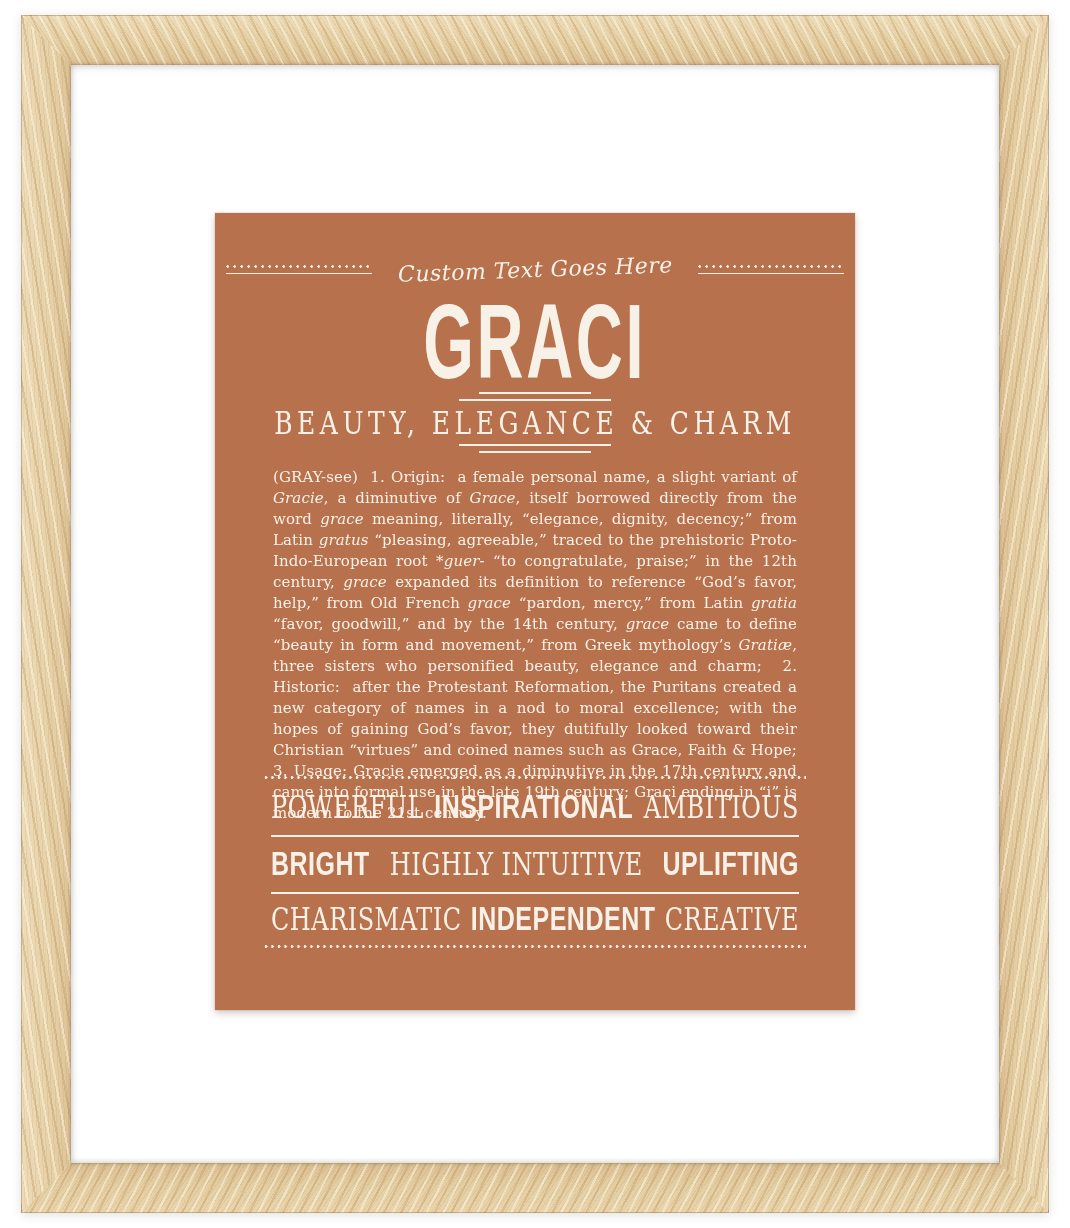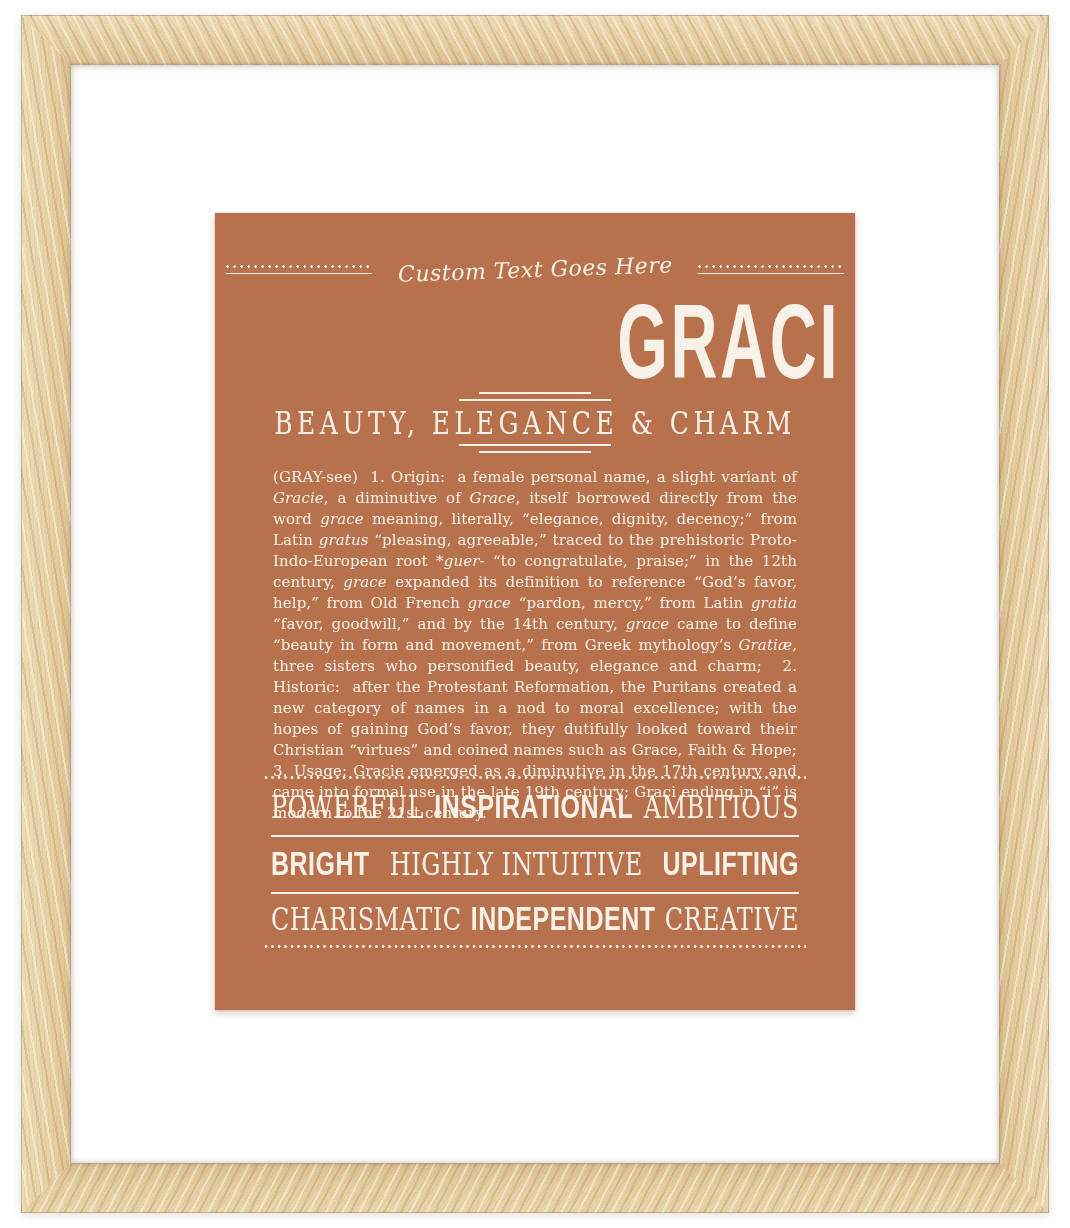--- a/index.html
+++ b/index.html
@@ -65,21 +65,21 @@
 
   .p-header{position:absolute;top:44px;left:0;right:0;display:flex;
     justify-content:center;align-items:center;gap:26px;}
   .orn{width:146px;height:3px;padding-bottom:5px;border-bottom:1.5px solid var(--poster-text);
     background-image:radial-gradient(circle at 1.6px 1.5px, var(--poster-text) 1.15px, rgba(0,0,0,0) 1.5px);
     background-size:7px 3px;background-repeat:repeat-x;}
   .script{font-family:"DejaVu Serif",serif;font-style:italic;font-size:22px;
     letter-spacing:.5px;transform:rotate(-2deg);white-space:nowrap;}
 
   .p-name{position:absolute;top:76px;left:0;right:0;height:108px;display:flex;
-    align-items:center;justify-content:flex-end;}
+    align-items:center;justify-content:center;}
   .p-name span{font-family:"Liberation Sans",sans-serif;font-weight:700;font-size:74px;
     letter-spacing:3px;line-height:1;transform:scale(.88,1.42);white-space:nowrap;}
 
   .rule-group{position:absolute;left:0;right:0;}
   .rule-group .ln{height:2px;background:var(--poster-text);margin:0 auto;}
   .ln-short{width:112px;}
   .ln-long{width:152px;margin-top:5px !important;}
   .rg-2 .ln-long{margin-top:0 !important;}
   .rg-2 .ln-short{margin-top:5px !important;}
 

